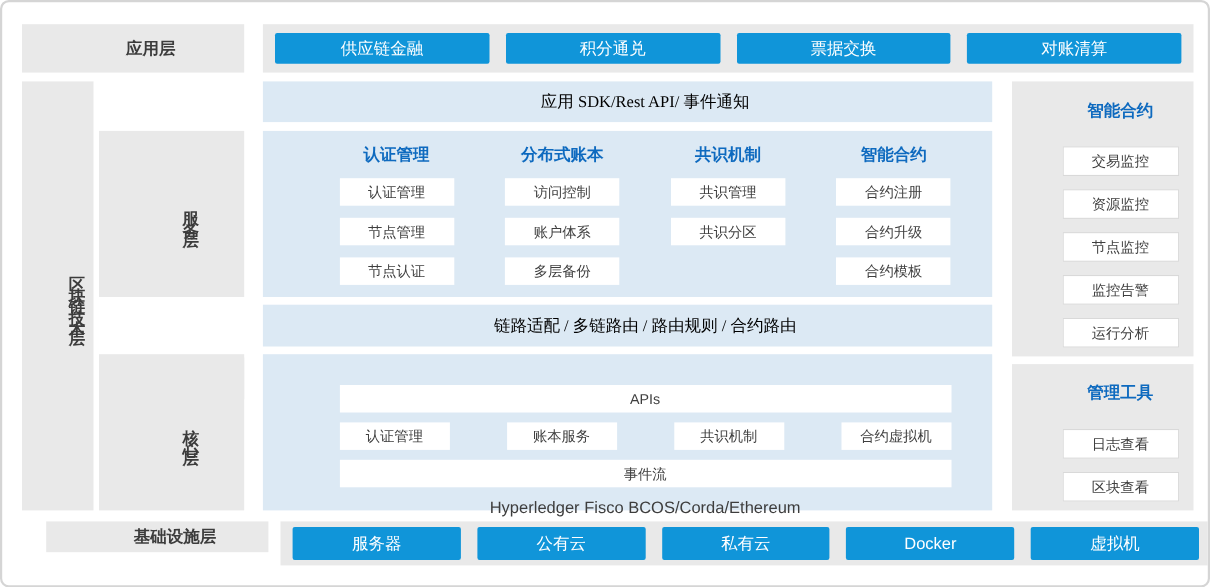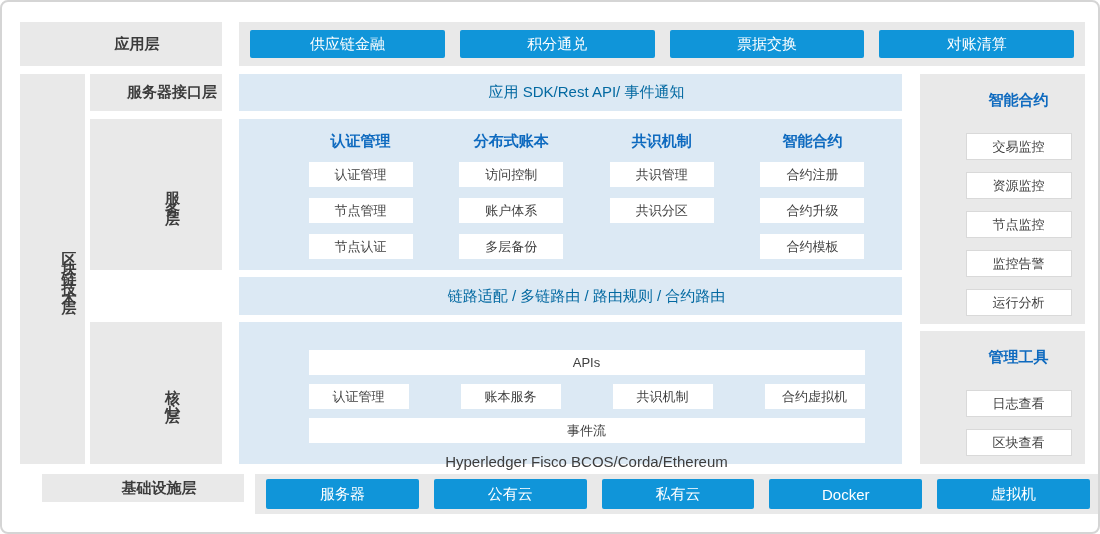--- a/index.html
+++ b/index.html
@@ -6,21 +6,21 @@
   body{font-family:"Liberation Sans","DejaVu Sans",sans-serif;}
   .canvas{position:relative;width:1100px;height:534px;box-sizing:border-box;
           background:#fff;border:2px solid #d5d5d5;border-radius:8px;overflow:hidden;}
   .abs{position:absolute;box-sizing:border-box;padding-left:32px;}
   .gray{background:#e9e9e9;}
   .blue-panel{background:#dce9f4;}
   .layer-label{display:flex;align-items:center;justify-content:center;
                font-size:15px;font-weight:bold;color:#3c3c3c;}
   .v-text{writing-mode:vertical-rl;text-orientation:upright;letter-spacing:10px;}
   .band-text{display:flex;align-items:center;justify-content:center;
-             font-size:15px;color:#0369a1;}
+             font-size:15px;color:#000000;font-family:Liberation Serif, serif;}
   .btn-band{display:flex;align-items:center;gap:15px;padding:0 11px;}
   .blue-btn{flex:1;height:28px;background:#1095d9;color:#fff;font-size:15px;
             display:flex;align-items:center;justify-content:center;border-radius:2px;}
   .col-header{font-size:15px;font-weight:bold;color:#0e6abf;text-align:center;
               height:20px;line-height:20px;margin-bottom:11px;}
   .wbox{background:#fff;height:25px;display:flex;align-items:center;justify-content:center;
         font-size:13px;color:#3f3f3f;}
   .wbox.bordered{border:1px solid #d9d9d9;}
   .svc-grid{width:556px;margin:12px auto 0;display:flex;justify-content:space-between;}
   .svc-col{width:104px;display:flex;flex-direction:column;}
@@ -45,21 +45,20 @@
     <div class="blue-btn">供应链金融</div>
     <div class="blue-btn">积分通兑</div>
     <div class="blue-btn">票据交换</div>
     <div class="blue-btn">对账清算</div>
   </div>
 
   <div class="abs gray layer-label" style="left:18px;top:72px;width:65px;height:390px;">
     <span class="v-text">区块链技术层</span>
   </div>
 
-  <div class="abs gray layer-label" style="left:88px;top:72px;width:132px;height:37px;">服务器接口层</div>
   <div class="abs blue-panel band-text" style="left:237px;top:72px;width:663px;height:37px;">应用 SDK/Rest API/ 事件通知</div>
 
   <div class="abs gray layer-label" style="left:88px;top:117px;width:132px;height:151px;">
     <span class="v-text">服务层</span>
   </div>
   <div class="abs blue-panel" style="left:237px;top:117px;width:663px;height:151px;">
     <div class="svc-grid">
       <div class="svc-col">
         <div class="col-header">认证管理</div>
         <div class="wbox">认证管理</div>

